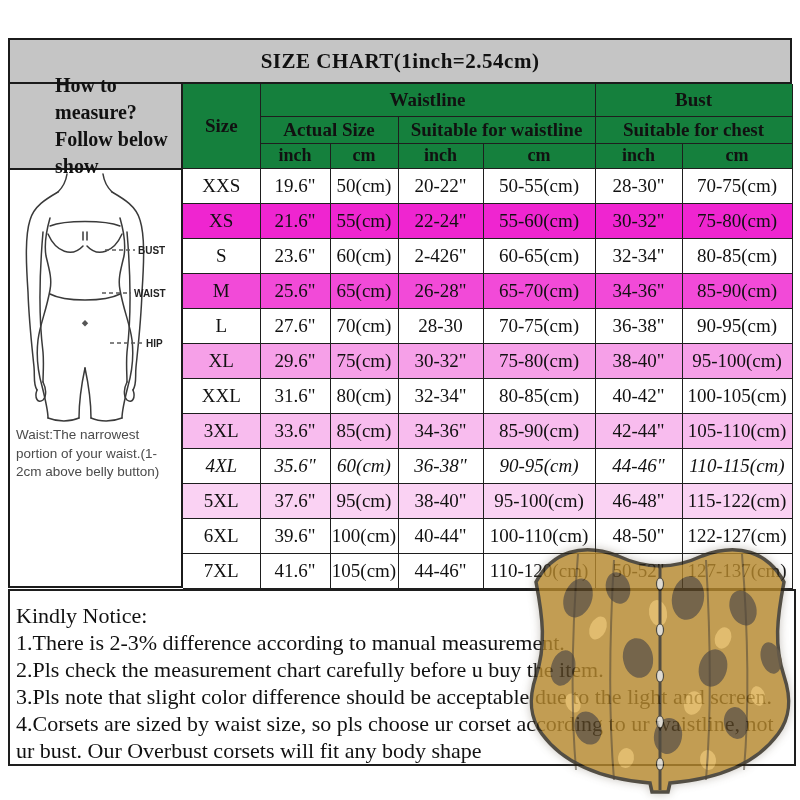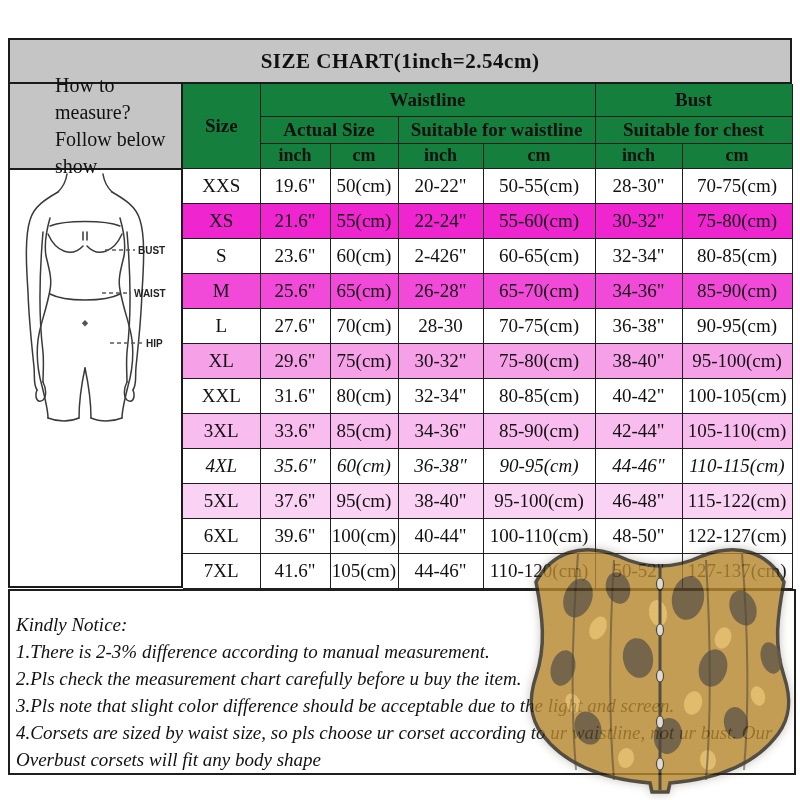--- a/index.html
+++ b/index.html
@@ -10,42 +10,42 @@
   
   .title-band{left:8px;top:38px;width:780px;height:42px;background:#C5C5C5;
     border:2px solid #1b1b1b;display:flex;align-items:center;justify-content:center;
     font-weight:bold;font-size:21px;letter-spacing:.5px;}
 
   
   .left-panel{left:8px;top:84px;width:171px;height:502px;background:#ffffff;
     border:2px solid #1b1b1b;border-top:none;}
   .left-head{height:84px;background:#C5C5C5;border-bottom:2px solid #1b1b1b;
     display:flex;flex-direction:column;align-items:center;justify-content:center;
-    font-weight:normal;font-size:20px;line-height:27px;padding-left:45px;}
+    font-weight:bold;font-size:20px;line-height:27px;padding-left:45px;}
   .figure-svg{position:absolute;left:0px;top:88px;width:171px;height:250px;}
   .waist-note{position:absolute;left:6px;top:342px;width:160px;
     font-family:"Liberation Sans",sans-serif;font-size:13.5px;line-height:1.38;
     color:#4b4b4b;}
 
   
   .size-table{left:183px;top:84px;}
   table{border-collapse:collapse;table-layout:fixed;width:609px;}
   th,td{border:1.8px solid #1e1e1e;text-align:center;padding:0;overflow:hidden;
     font-family:"Liberation Serif",serif;}
   thead th{background:#15803d;font-weight:bold;font-size:19px;}
   thead tr.hr1{height:32px;} thead tr.hr2{height:27px;} thead tr.hr3{height:25px;}
   thead tr.hr3 th{font-size:18px;}
   thead tr.hr1 th{border-top:none;}
   th:first-child,td:first-child{border-left:none;}
   tbody tr{height:35px;}
   tbody td{font-size:19px;}
 
   
   .notice{left:8px;top:589px;width:778px;height:162px;background:#ffffff;
-    border:2px solid #1e1e1e;padding:20px 0 0 6px;font-size:19px;line-height:27px;font-style:italic;}
+    border:2px solid #1e1e1e;padding:11px 0 0 6px;font-size:22px;line-height:27px;}
   .notice p{margin:0;}
 
   
   .corset{left:516px;top:518px;width:288px;height:278px;opacity:.82;z-index:10;
     pointer-events:none;filter:drop-shadow(0 0 5px rgba(130,120,105,.55));}
 </style>
 </head>
 <body>
 
 <div class="abs title-band">SIZE CHART(1inch=2.54cm)</div>
@@ -93,20 +93,21 @@
       <path d="M92,121 H121"></path>
       <path d="M100,171 H133"></path>
     </g>
     <g font-family="Liberation Sans, sans-serif" font-size="10" font-weight="bold" fill="#222">
       <text x="128" y="82">BUST</text>
       <text x="124" y="125">WAIST</text>
       <text x="136" y="175">HIP</text>
     </g>
   </svg>
 
+  <div class="waist-note">Waist:The narrowest portion of your waist.(1-2cm above belly button)</div>
 </div>
 
 <div class="abs size-table">
   <table>
     <colgroup>
       <col style="width:77px">
         <col style="width:70px">
         <col style="width:68px">
       <col style="width:85px">
         <col style="width:112px">

